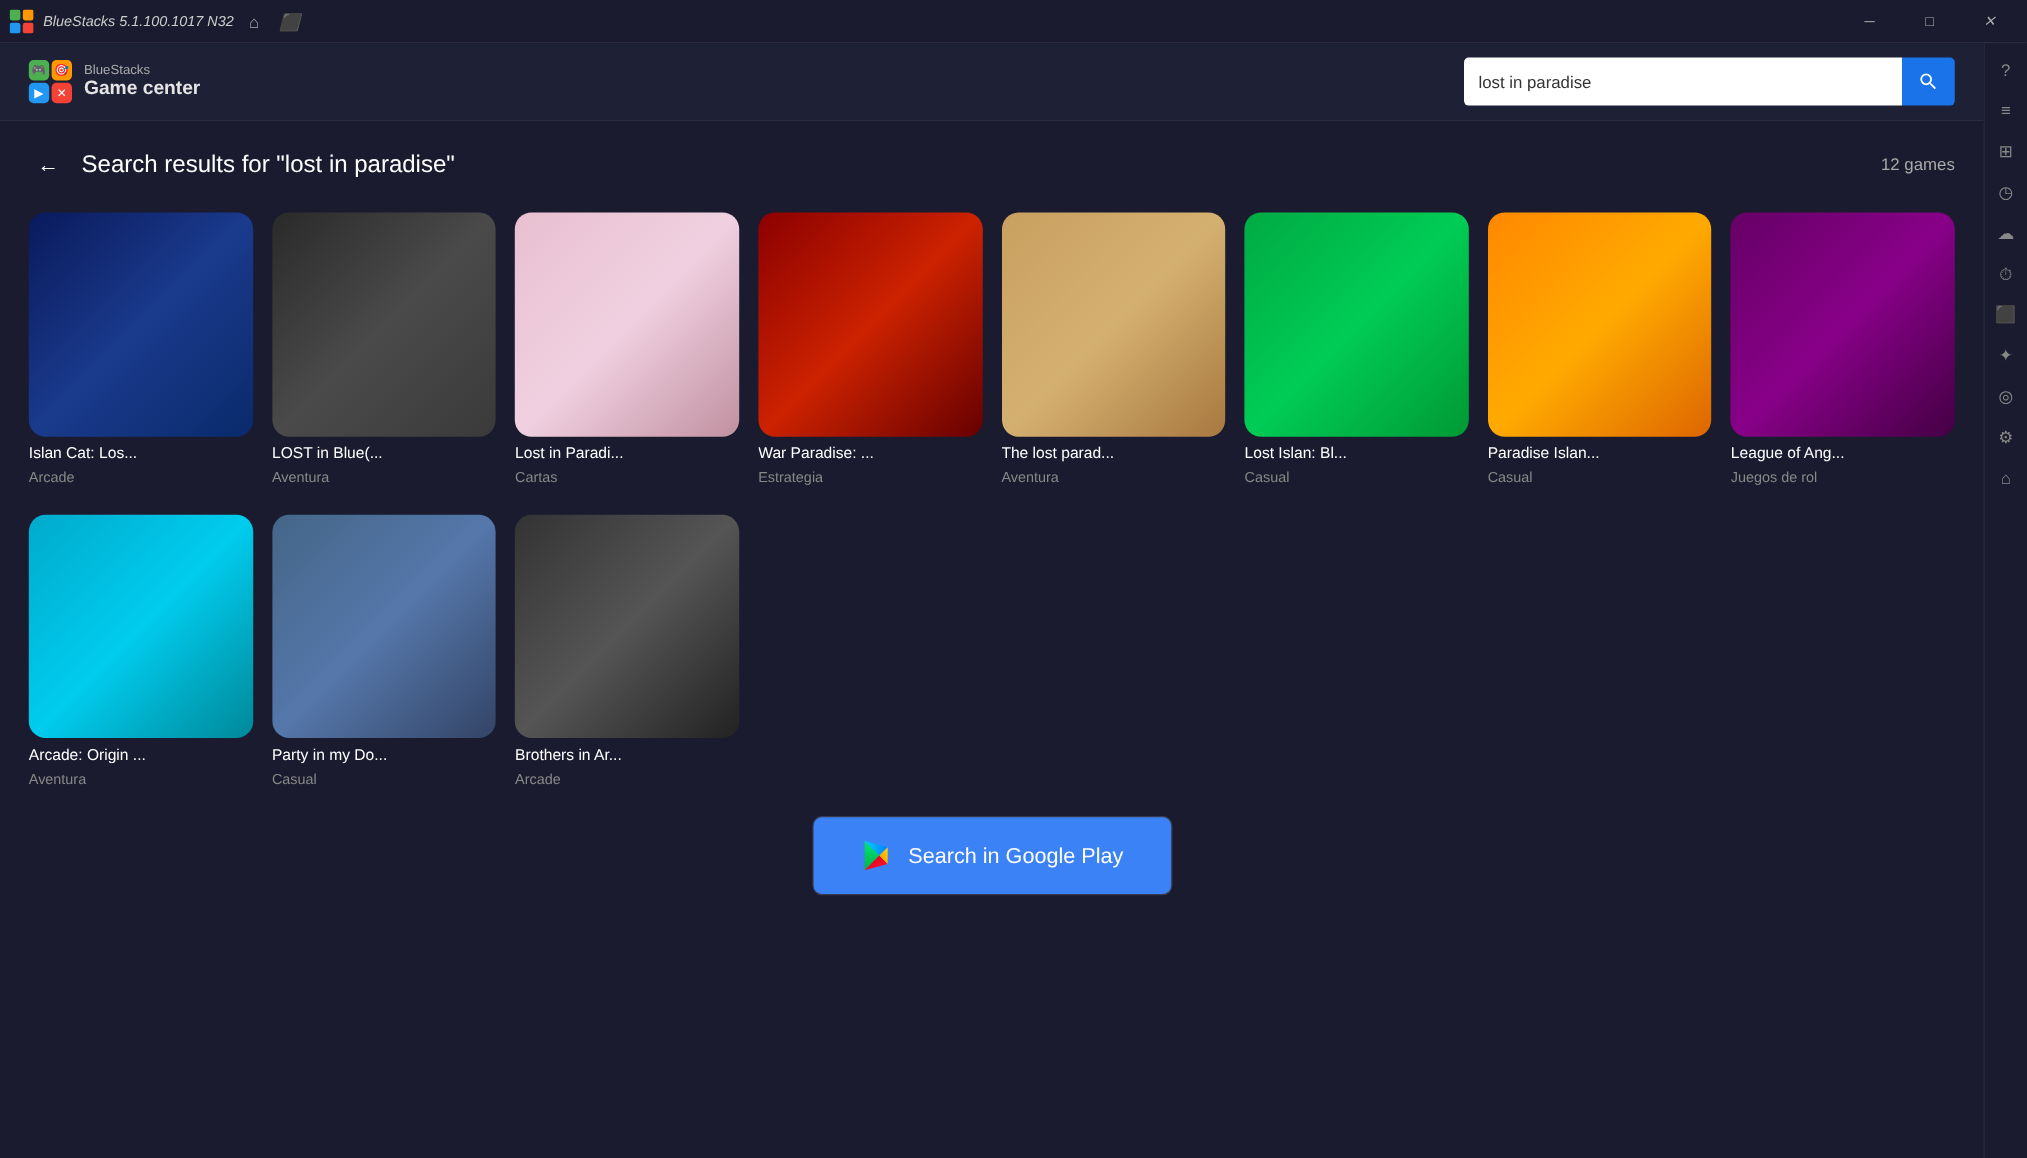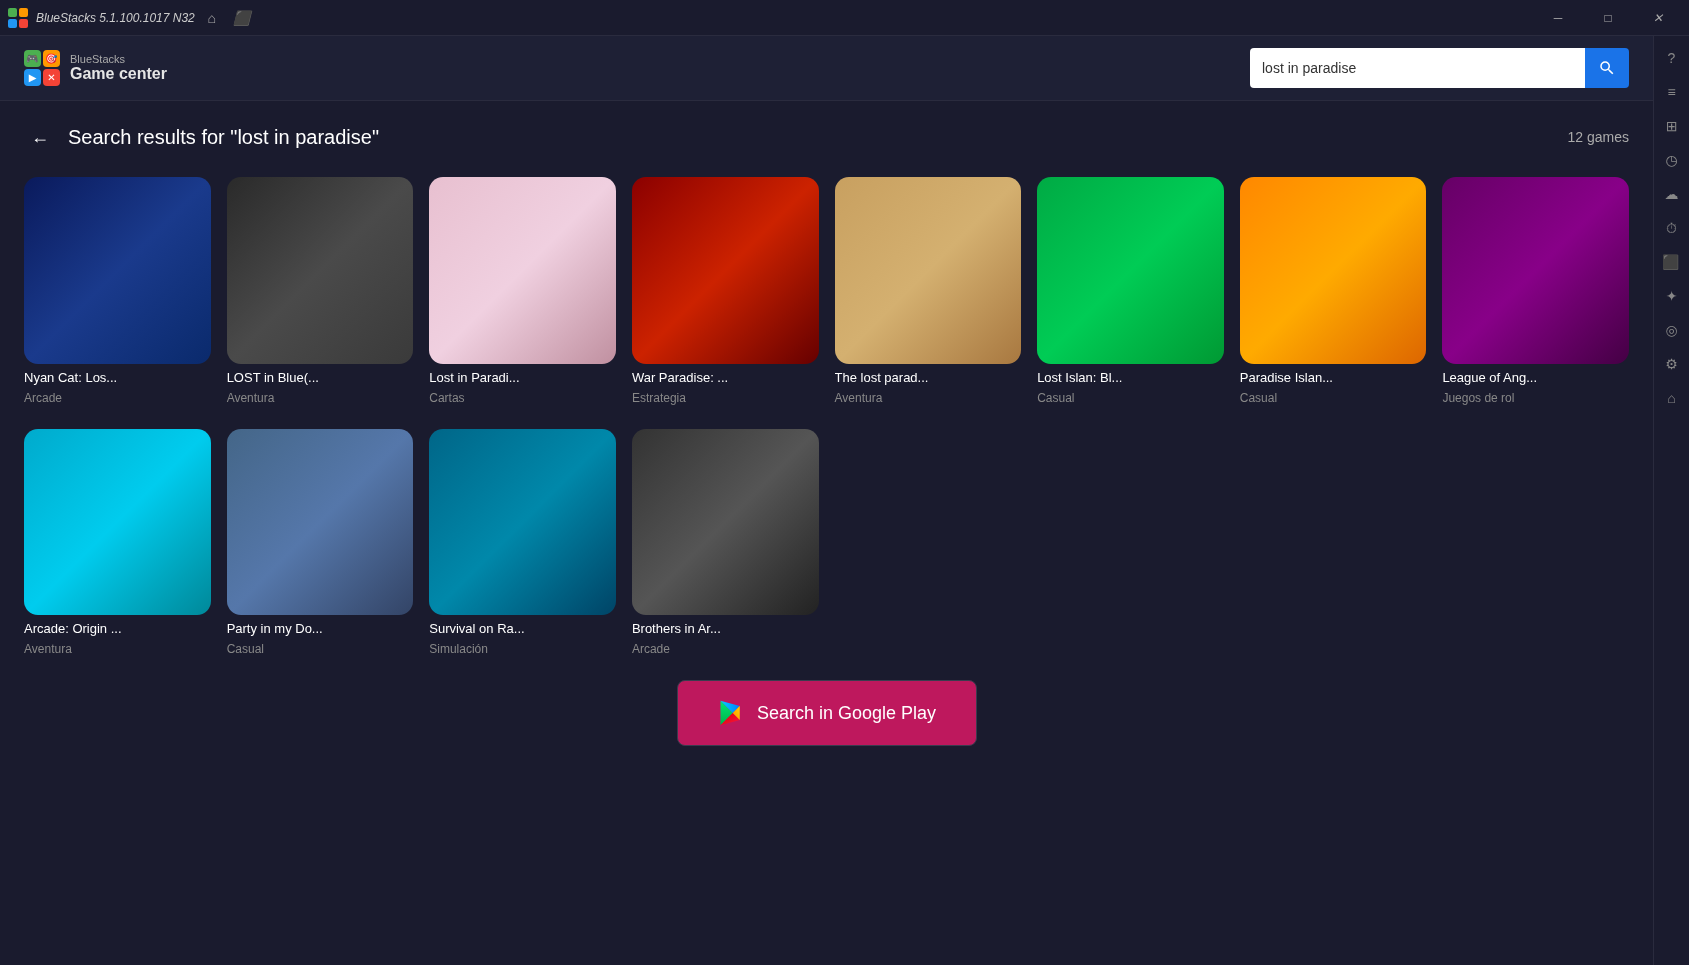--- a/index.html
+++ b/index.html
@@ -146,21 +146,21 @@
     .brand-text { display: flex; flex-direction: column; }
     .brand-name { font-size: 11px; color: #aaa; }
     .brand-title { font-size: 16px; font-weight: 700; color: #e5e5e5; }
 
     
     .search-bar {
       display: flex;
       align-items: center;
     }
     .search-input {
-      width: 335px;
+      width: 365px;
       height: 40px;
       background: #fff;
       border: none;
       border-radius: 4px 0 0 4px;
       padding: 0 12px;
       font-size: 14px;
       color: #333;
       outline: none;
     }
     .search-button {
@@ -265,21 +265,21 @@
       display: flex;
       align-items: center;
       justify-content: center;
       margin: 8px auto 24px;
       width: 300px;
     }
     .gp-button {
       display: flex;
       align-items: center;
       gap: 12px;
-      background: #be185d;
+      background: #3b82f6;
       border: 1px solid #3a3b4e;
       border-radius: 8px;
       padding: 18px 36px;
       cursor: pointer;
       font-size: 18px;
       font-weight: 500;
       color: #fff;
       width: 100%;
       justify-content: center;
     }
@@ -382,21 +382,21 @@
           <span class="page-title">Search results for "lost in paradise"</span>
         </div>
         <span class="games-count">12 games</span>
       </div>
 
       <div class="games-grid" id="games-row1">
           <div class="game-card">
         <div class="game-thumb thumb-nyan">
           <div class="game-thumb-inner"></div>
         </div>
-        <div class="game-name">Nyan Cat: Los...</div>
+        <div class="game-name">Islan Cat: Los...</div>
         <div class="game-genre">Arcade</div>
       </div>
           <div class="game-card">
         <div class="game-thumb thumb-lost-blue">
           <div class="game-thumb-inner"></div>
         </div>
         <div class="game-name">LOST in Blue(...</div>
         <div class="game-genre">Aventura</div>
       </div>
           <div class="game-card">
@@ -450,27 +450,20 @@
         </div>
         <div class="game-name">Arcade: Origin ...</div>
         <div class="game-genre">Aventura</div>
       </div>
           <div class="game-card">
         <div class="game-thumb thumb-party">
           <div class="game-thumb-inner"></div>
         </div>
         <div class="game-name">Party in my Do...</div>
         <div class="game-genre">Casual</div>
-      </div>
-          <div class="game-card">
-        <div class="game-thumb thumb-survival">
-          <div class="game-thumb-inner"></div>
-        </div>
-        <div class="game-name">Survival on Ra...</div>
-        <div class="game-genre">Simulación</div>
       </div>
           <div class="game-card">
         <div class="game-thumb thumb-brothers">
           <div class="game-thumb-inner"></div>
         </div>
         <div class="game-name">Brothers in Ar...</div>
         <div class="game-genre">Arcade</div>
       </div>
           <div class="second-row-placeholder"></div>
           <div class="second-row-placeholder"></div>

